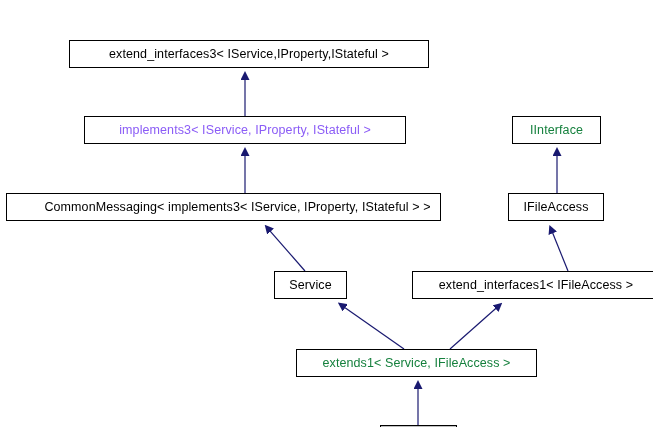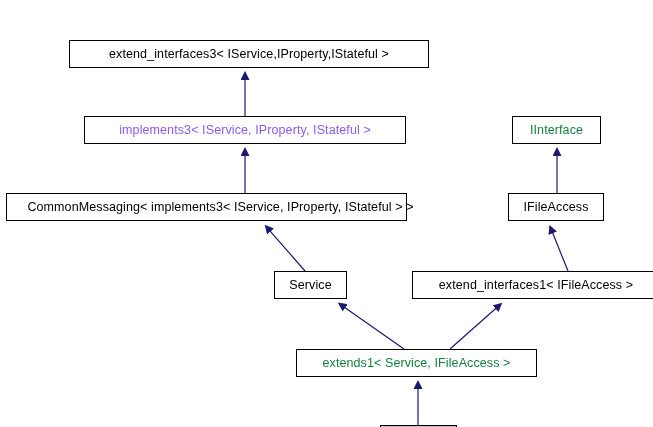--- a/index.html
+++ b/index.html
@@ -88,21 +88,21 @@
   <div id="nodes-group">
       <div class="node" style="left: 69px; top: 8px; width: 360px; height: 28px; background: rgb(255, 255, 255); border-color: rgb(0, 0, 0); color: rgb(0, 0, 0);">
         <span class="node-label">extend_interfaces3&lt; IService,IProperty,IStateful &gt;</span>
       </div>
       <div class="node" style="left: 84px; top: 84px; width: 322px; height: 28px; background: rgb(255, 255, 255); border-color: rgb(0, 0, 0); color: #8b5cf6;">
         <span class="node-label">implements3&lt; IService, IProperty, IStateful &gt;</span>
       </div>
       <div class="node" style="left: 512px; top: 84px; width: 89px; height: 28px; background: rgb(255, 255, 255); border-color: rgb(0, 0, 0); color: #15803d;">
         <span class="node-label">IInterface</span>
       </div>
-      <div class="node" style="left: 6px; top: 161px; width: 401px; height: 28px; background: rgb(255, 255, 255); border-color: rgb(0, 0, 0); color: rgb(0, 0, 0); padding-left: 28px;">
+      <div class="node" style="left: 6px; top: 161px; width: 435px; height: 28px; background: rgb(255, 255, 255); border-color: rgb(0, 0, 0); color: rgb(0, 0, 0); padding-left: 28px;">
         <span class="node-label">CommonMessaging&lt; implements3&lt; IService, IProperty, IStateful &gt; &gt;</span>
       </div>
       <div class="node" style="left: 508px; top: 161px; width: 96px; height: 28px; background: rgb(255, 255, 255); border-color: rgb(0, 0, 0); color: rgb(0, 0, 0);">
         <span class="node-label">IFileAccess</span>
       </div>
       <div class="node" style="left: 274px; top: 239px; width: 73px; height: 28px; background: rgb(255, 255, 255); border-color: rgb(0, 0, 0); color: rgb(0, 0, 0);">
         <span class="node-label">Service</span>
       </div>
       <div class="node" style="left: 412px; top: 239px; width: 248px; height: 28px; background: rgb(255, 255, 255); border-color: rgb(0, 0, 0); color: rgb(0, 0, 0);">
         <span class="node-label">extend_interfaces1&lt; IFileAccess &gt;</span>

